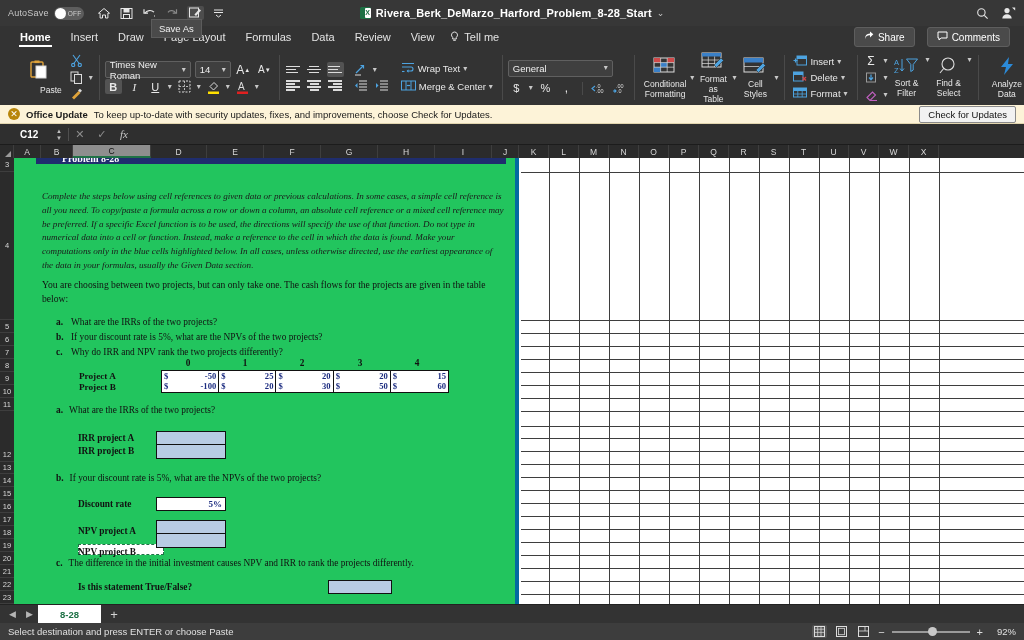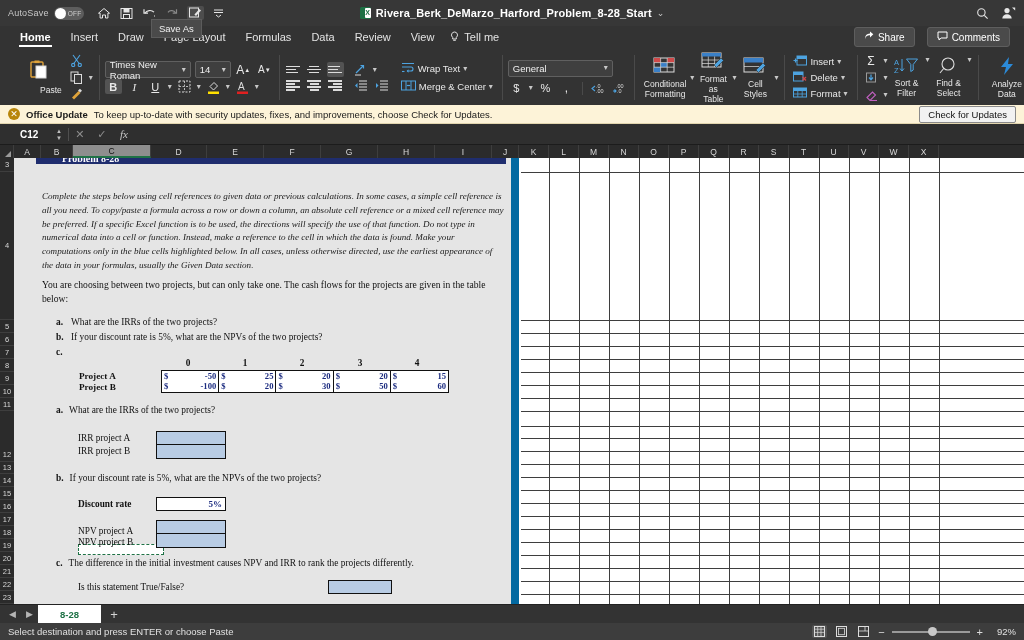--- a/index.html
+++ b/index.html
@@ -172,21 +172,21 @@
     display: flex; align-items: center; justify-content: center; cursor: pointer;
   }
   .sheetarea { flex: 1; position: relative; background: #ffffff; overflow: hidden; }
   .gridlines { position: absolute; inset: 0; }
   .gl-v { position: absolute; top: 0; bottom: 0; width: 1px; background: #3e3e3e; }
   .gl-h { position: absolute; left: 0; right: 0; height: 1px; background: #3e3e3e; }
 
   
   .page {
     position: absolute; left: 0; top: 0; width: 505px; height: 100%;
-    background: #e5e5e5; border-right: 8px solid #0369a1;
+    background: #22c55e; border-right: 4px solid #0369a1;
     font-family: "Liberation Serif", serif;
   }
   .page-band {
     position: absolute; left: 22px; top: 0px; width: 470px; height: 6px; background: #1f2d6e;
   }
   .band-txt {
     position: absolute; left: 26px; top: -5px; color: #fff; font-size: 10px; font-weight: bold;
     font-family: "Liberation Serif", serif; white-space: nowrap; overflow: hidden; height: 9px;
   }
   .instr {
@@ -219,21 +219,21 @@
   .cf-c:last-child { border-right: none; }
   .cf-row.second .cf-cells { border-top: none; }
 
   .marching {
     position: absolute; left: 64px; top: 386px; width: 86px; height: 11px;
     border: 1.5px dashed #1f7246; background: #ffffff;
   }
 
   .sec-q { position: absolute; left: 42px; font-size: 9.4px; color: #111; display: flex; gap: 6px; }
   .sec-q .ql { font-weight: bold; }
-  .lbl { position: absolute; font-size: 9.3px; color: #111; }
+  .lbl { position: absolute; font-size: 9.3px; color: #111; font-weight: bold; }
   .lbl.b { font-weight: bold; }
   .incell {
     position: absolute; border: 1px solid #111; background: #b8cce4;
     display: flex; align-items: center; justify-content: flex-end; padding-right: 3px;
     font-size: 9px; font-weight: bold; color: #1c2c80;
   }
   .incell.white { background: #fff; }
   .incell.nb-top { border-top: none; }
 
   
@@ -871,20 +871,21 @@
             <div class="qi">
                 <span class="ql">a.</span>
                 <span>What are the IRRs of the two projects?</span>
               </div>
             <div class="qi">
                 <span class="ql">b.</span>
                 <span>If your discount rate is 5%, what are the NPVs of the two projects?</span>
               </div>
             <div class="qi">
                 <span class="ql">c.</span>
+                <span>Why do IRR and NPV rank the two projects differently?</span>
               </div>
           </div>
 
           <div class="cf-hdr">
             <span style="left:161px;">0</span>
             <span style="left:218px;">1</span>
             <span style="left:275px;">2</span>
             <span style="left:333px;">3</span>
             <span style="left:390px;">4</span>
           </div>
@@ -953,21 +954,21 @@
           <div class="incell nb-top" style="left:142px;top:286.5px;width:70px;height:14px;"></div>
 
           <div class="sec-q" style="top:315px;">
             <span class="ql">b.</span>
             <span>If your discount rate is 5%, what are the NPVs of the two projects?</span>
           </div>
           <div class="lbl b" style="left:64px;top:341px;">Discount rate</div>
           <div class="incell white" style="left:142px;top:338.5px;width:70px;height:14px;">5%</div>
 
           <div class="lbl" style="left:64px;top:368px;">NPV project A</div>
-          <div class="lbl" style="left:64px;top:379px;">NPV project B</div>
+          <div class="lbl" style="left:64px;top:389px;">NPV project B</div>
           <div class="incell" style="left:142px;top:361.5px;width:70px;height:14px;"></div>
           <div class="incell nb-top" style="left:142px;top:375.5px;width:70px;height:14px;"></div>
 
           <div class="sec-q" style="top:400px;width:430px;">
             <span class="ql">c.</span>
             <span>The difference in the initial investment causes NPV and IRR to rank the projects differently.</span>
           </div>
           <div class="lbl" style="left:64px;top:424px;">Is this statement True/False?</div>
           <div class="incell" style="left:314px;top:421.5px;width:64px;height:14px;"></div>
         </div>

